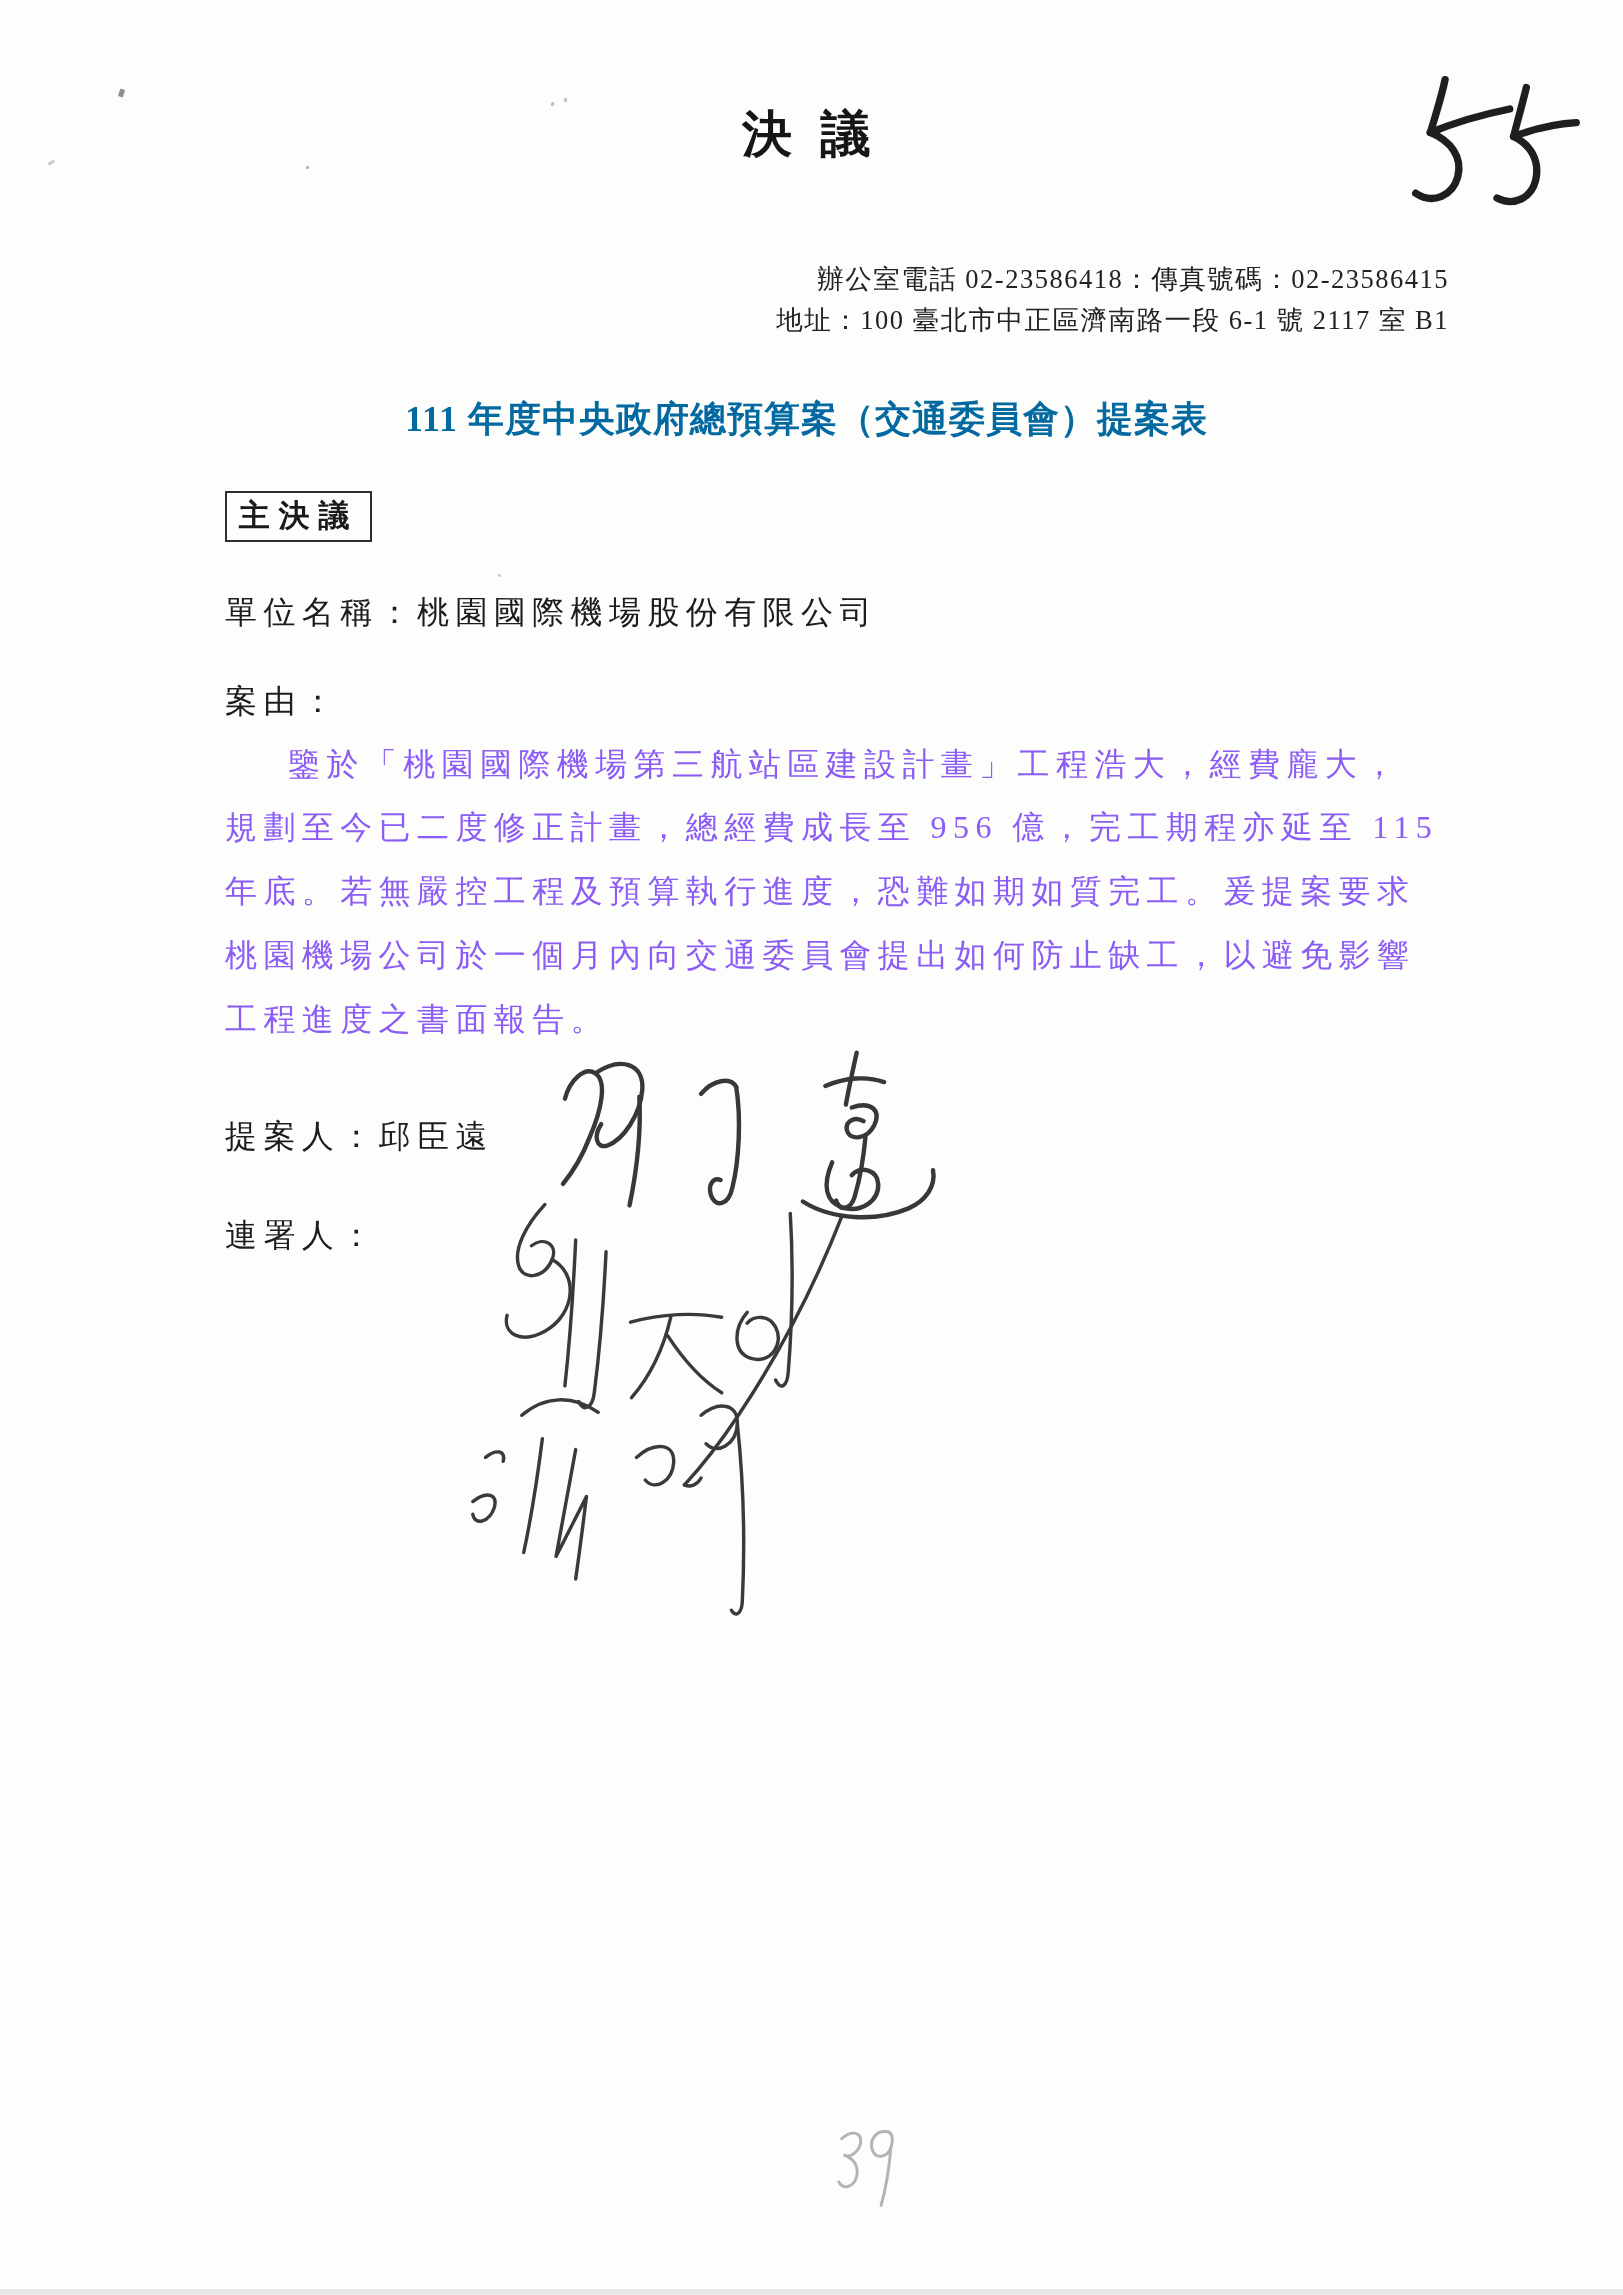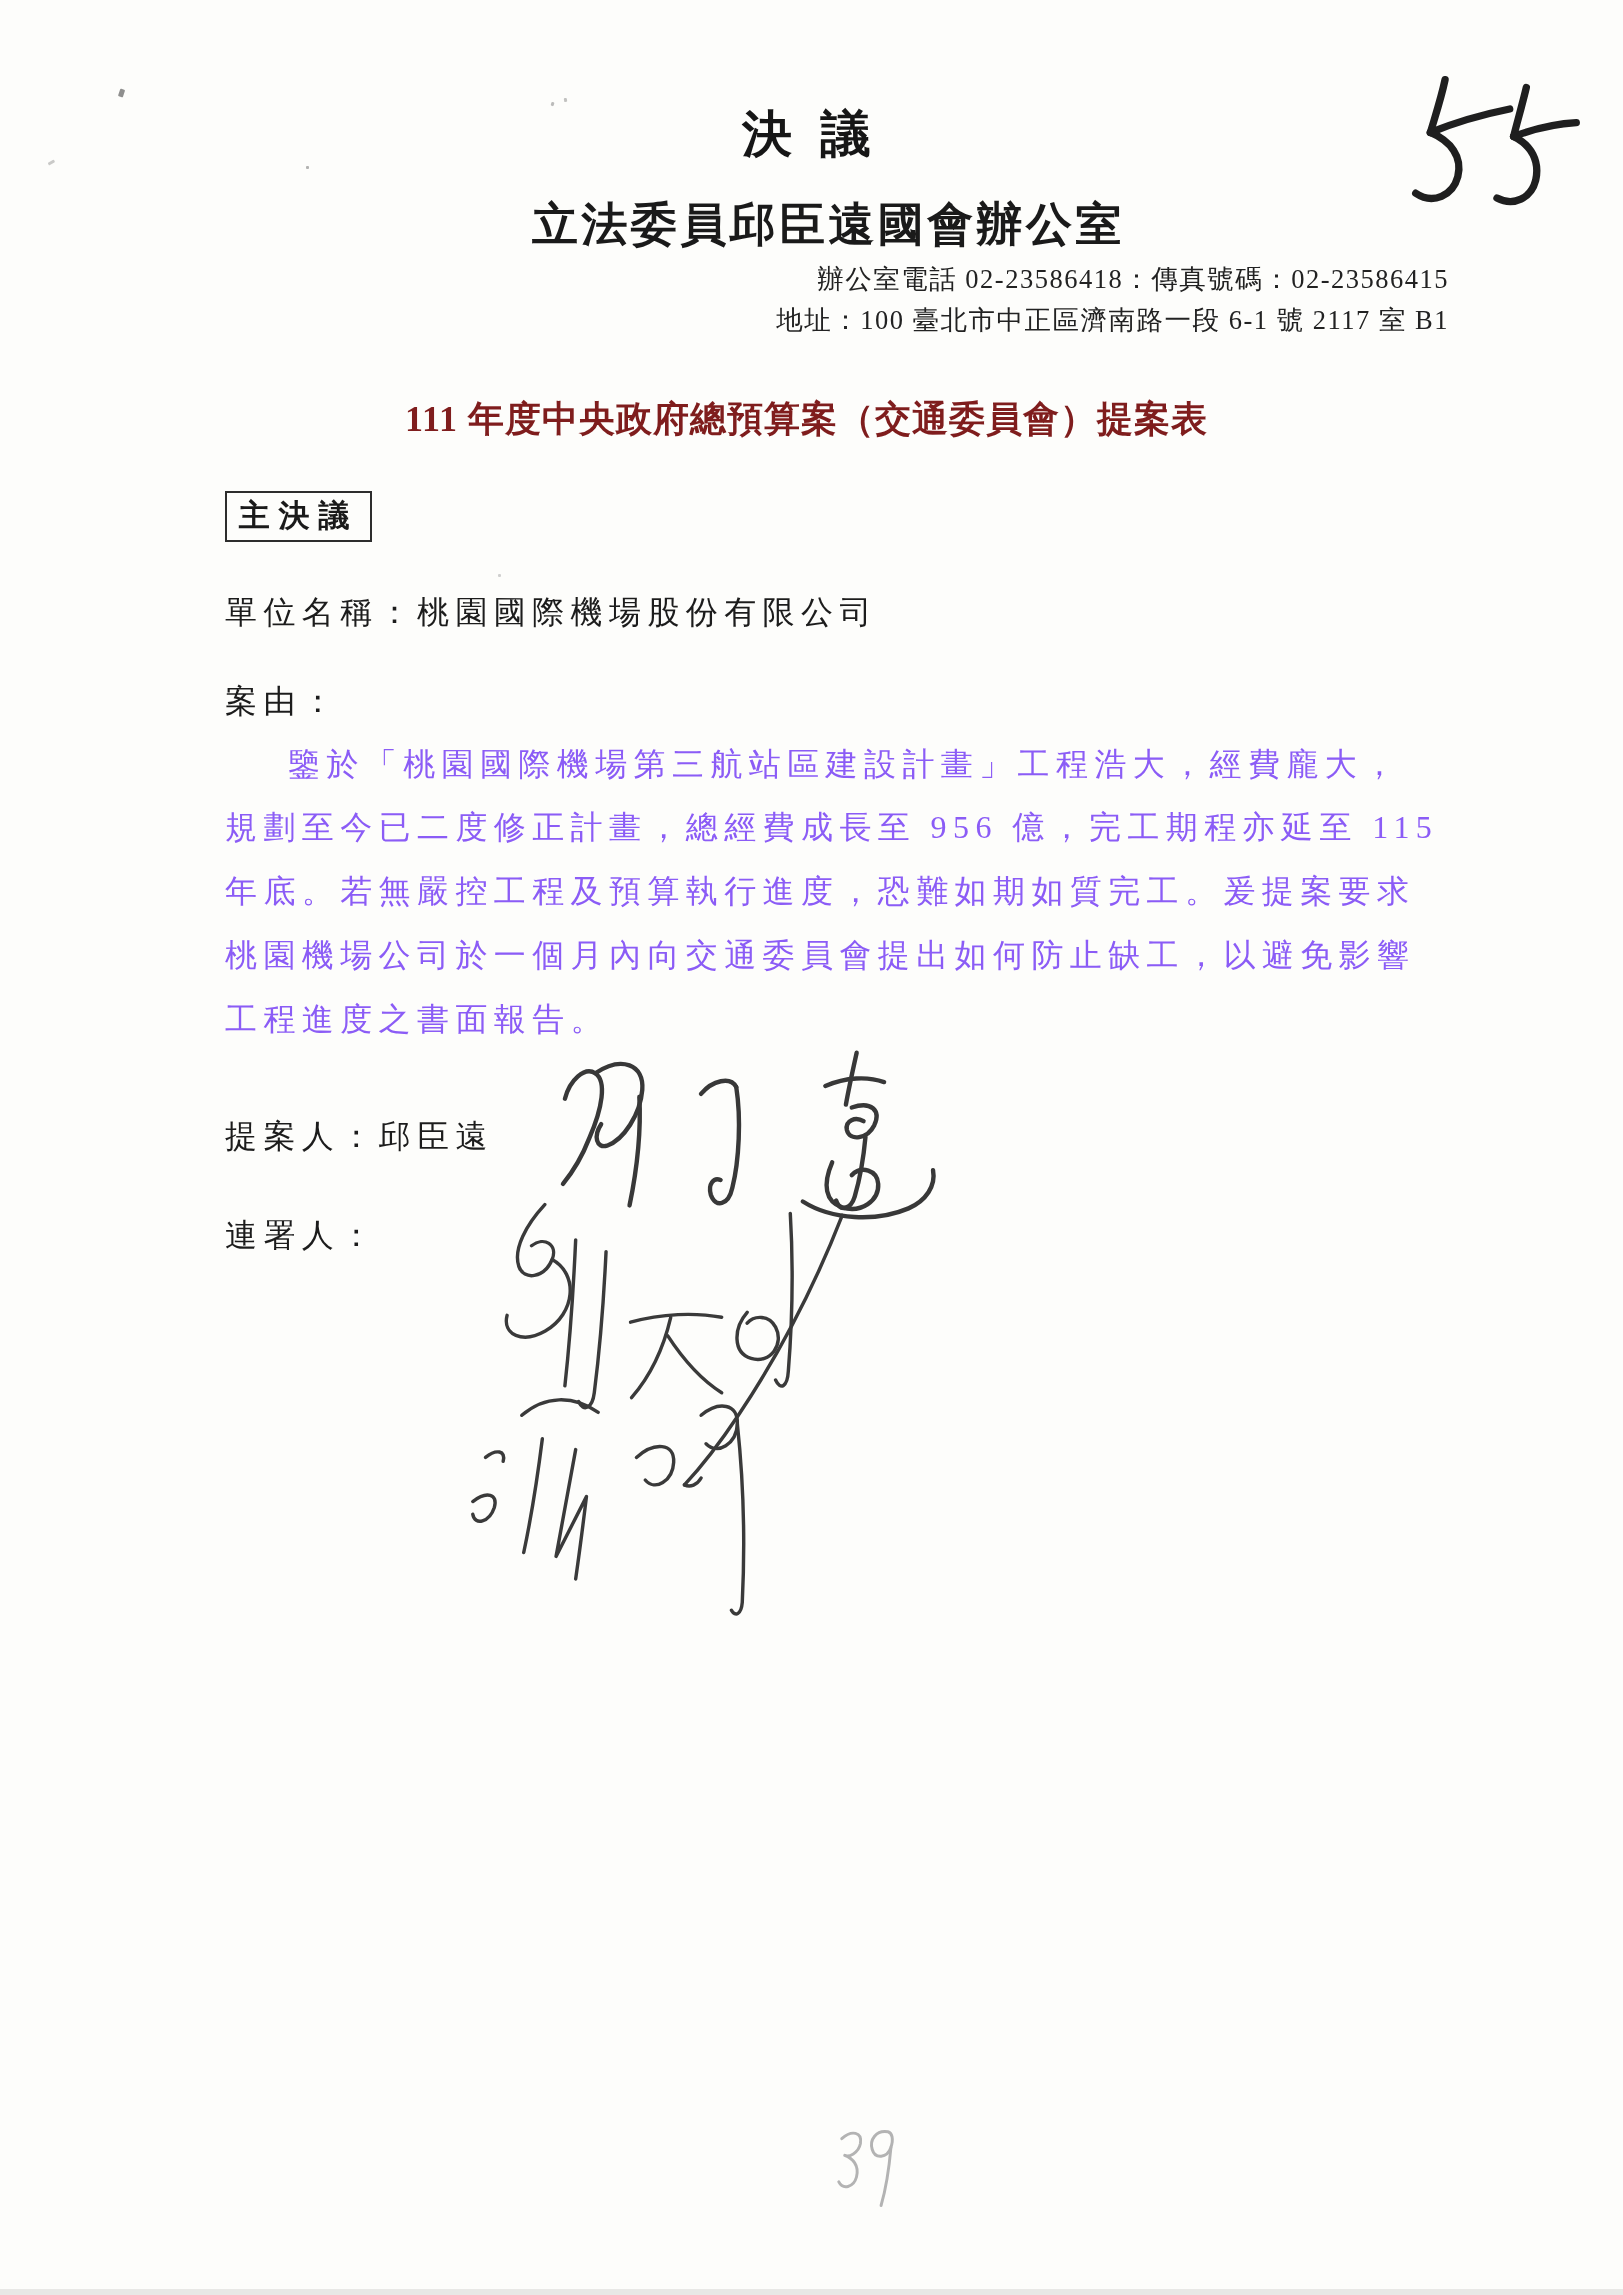--- a/index.html
+++ b/index.html
@@ -20,21 +20,21 @@
   .office-name{
     left:532px;top:202px;
     font-size:46px;font-weight:600;letter-spacing:3.4px;
     color:#1a1a1a;
   }
   .contact{right:175px;text-align:right;font-size:26.5px;letter-spacing:1.5px;color:#222;}
   .contact1{top:266px;}
   .contact2{top:307px;}
   .proposal-title{
     left:405px;top:401px;
-    font-size:36px;font-weight:600;letter-spacing:1px;color:#7f1d1d;
+    font-size:36px;font-weight:600;letter-spacing:1px;color:#0369a1;
   }
   .main-box{
     left:225px;top:491px;
     border:2px solid #2d2d2d;
     padding:6.9px 11.8px 8.8px 11.8px;
     font-size:31px;font-weight:700;letter-spacing:8.8px;
     color:#1a1a1a;
   }
   .unit-line{left:225px;top:596px;font-size:32px;letter-spacing:6.4px;}
   .case-label{left:225px;top:685px;font-size:32px;letter-spacing:6.4px;}
@@ -67,21 +67,20 @@
       <path d="M118,36 C110,74 98,110 88,144"></path>
       <path d="M88,144 C142,122 200,106 250,96"></path>
       <path d="M88,144 C130,162 154,194 144,234 C134,272 94,292 58,268"></path>
       <path d="M284,52 C276,86 266,120 258,152"></path>
       <path d="M258,152 C302,136 348,126 386,124"></path>
       <path d="M258,152 C294,170 312,202 303,242 C294,278 258,296 224,278"></path>
     </g>
   </svg>
 
   <div class="abs doc-title">決議</div>
-  <div class="abs office-name">立法委員邱臣遠國會辦公室</div>
   <div class="abs contact contact1">辦公室電話 02-23586418：傳真號碼：02-23586415</div>
   <div class="abs contact contact2">地址：100 臺北市中正區濟南路一段 6-1 號 2117 室 B1</div>
 
   <div class="abs proposal-title">111 年度中央政府總預算案（交通委員會）提案表</div>
 
   <div class="abs main-box">主決議</div>
 
   <div class="abs unit-line">單位名稱：桃園國際機場股份有限公司</div>
   <div class="abs case-label">案由：</div>
 

